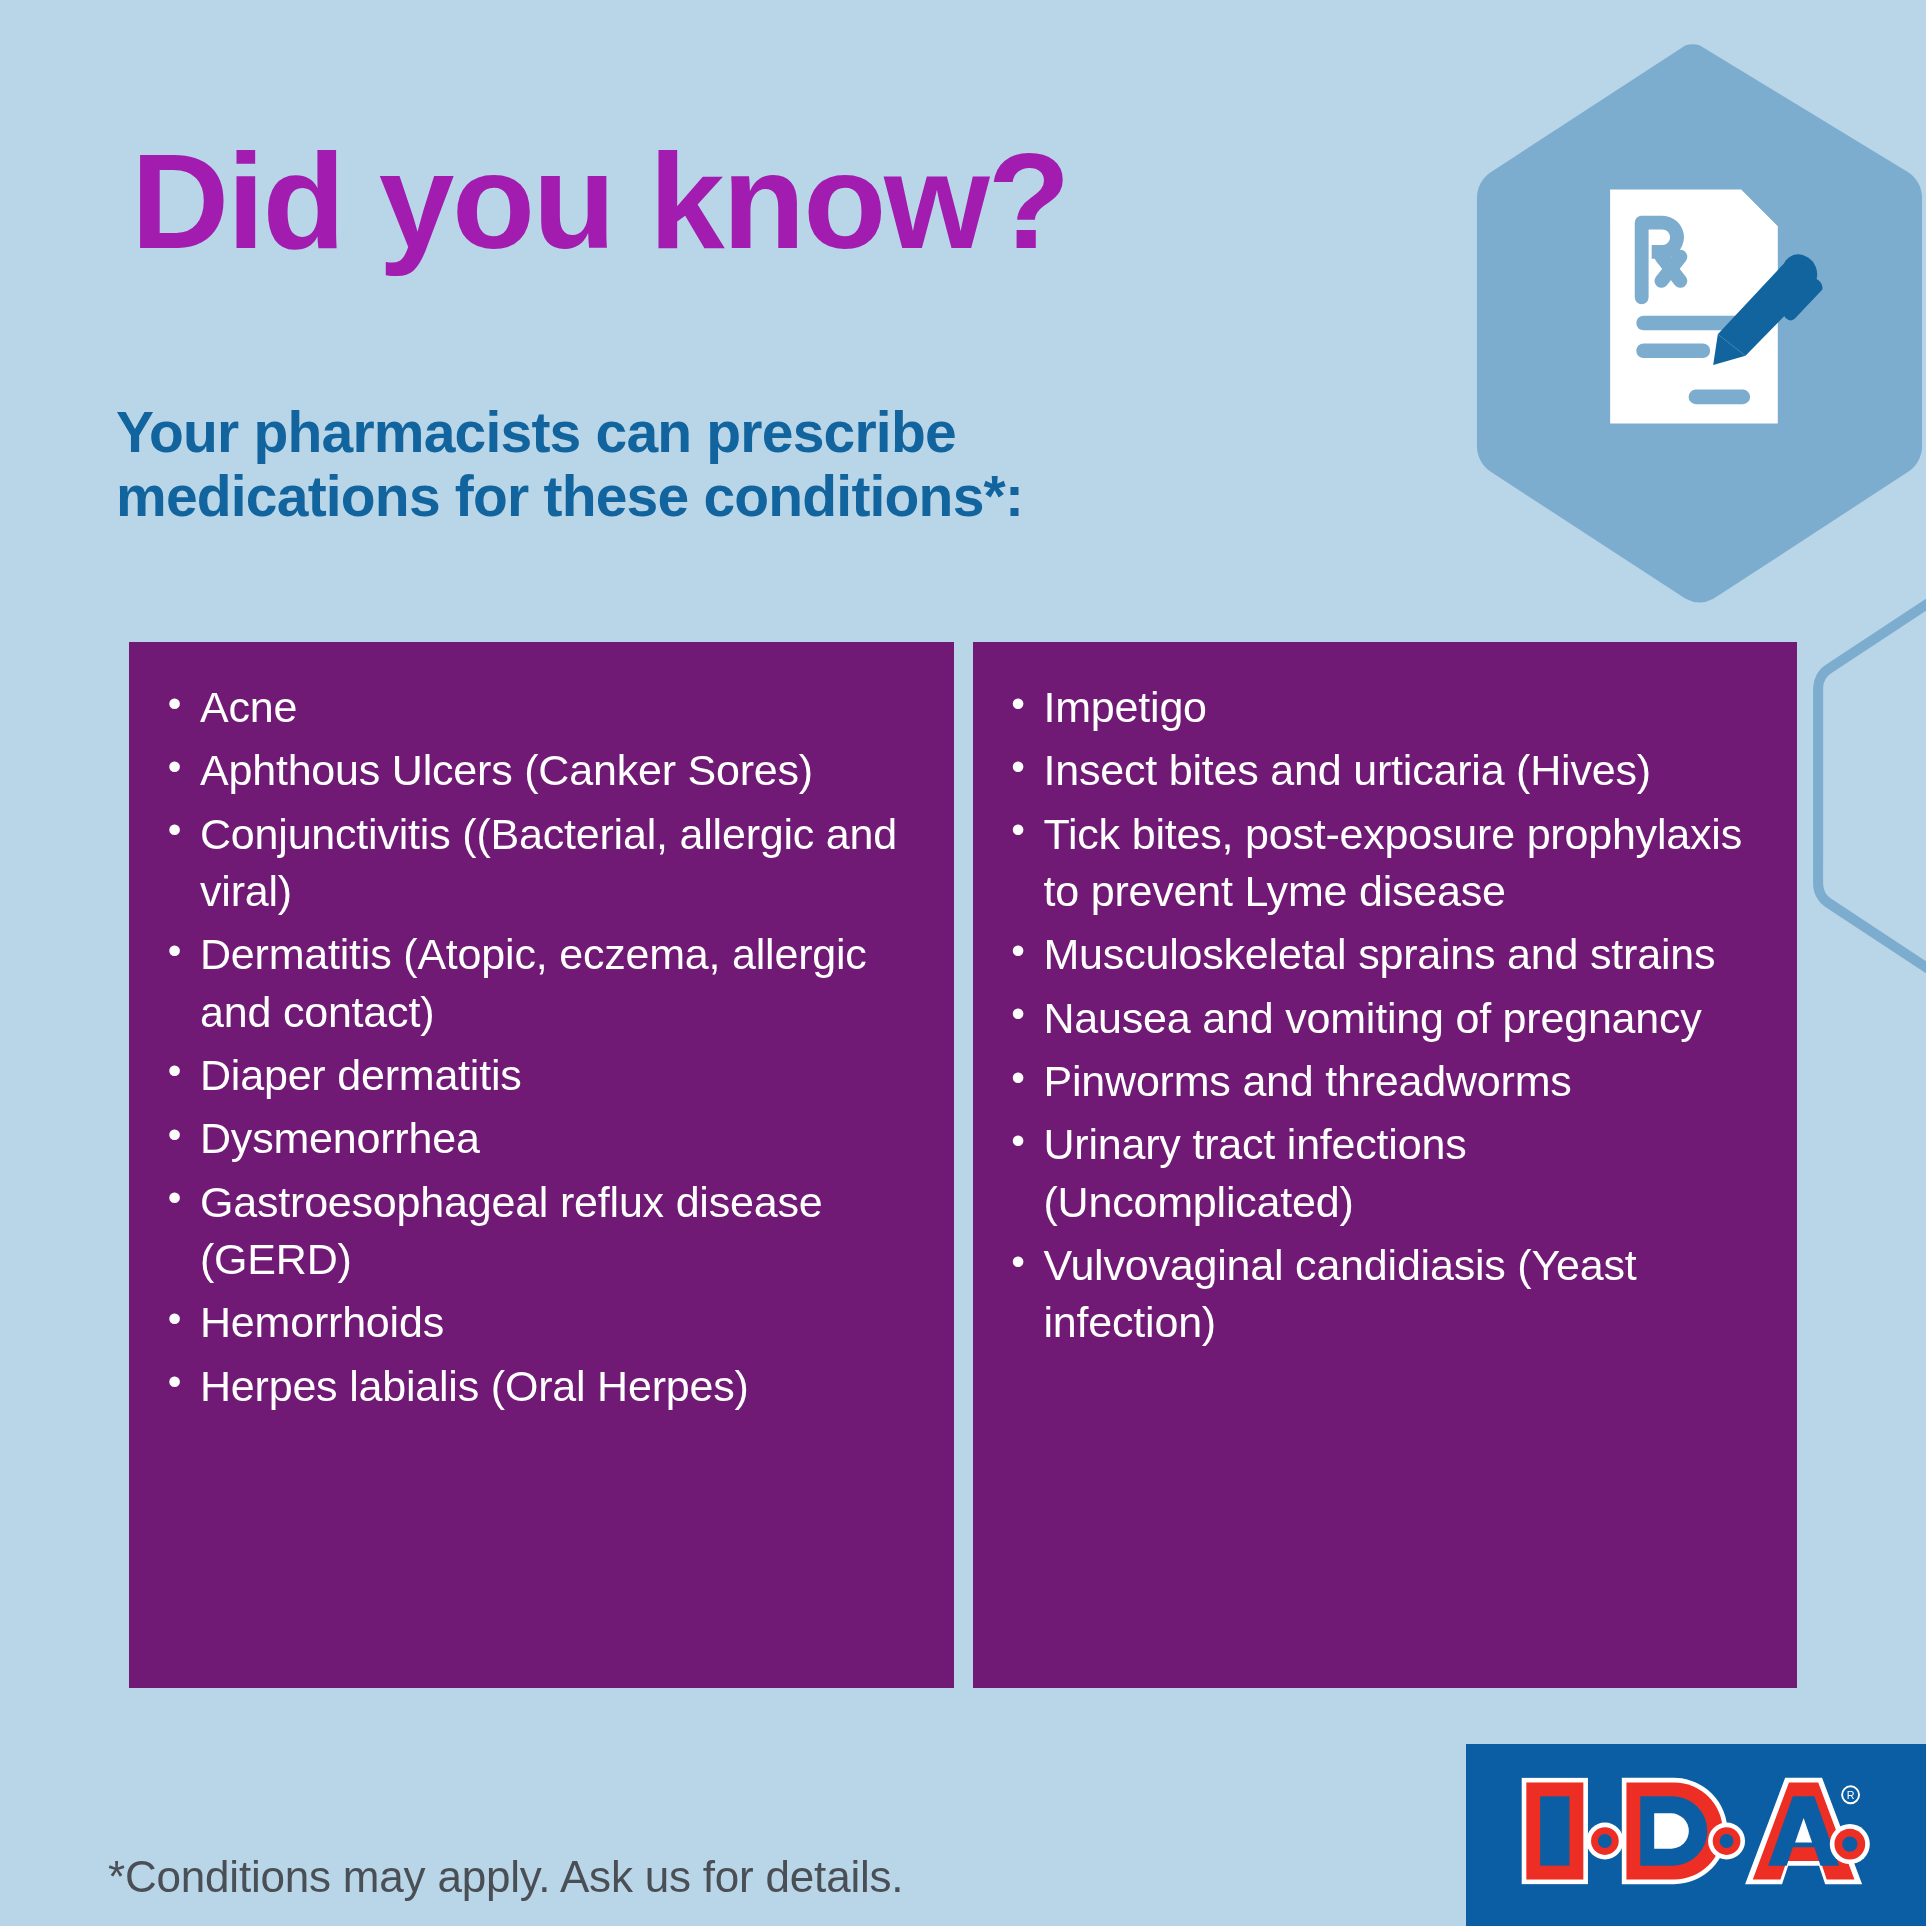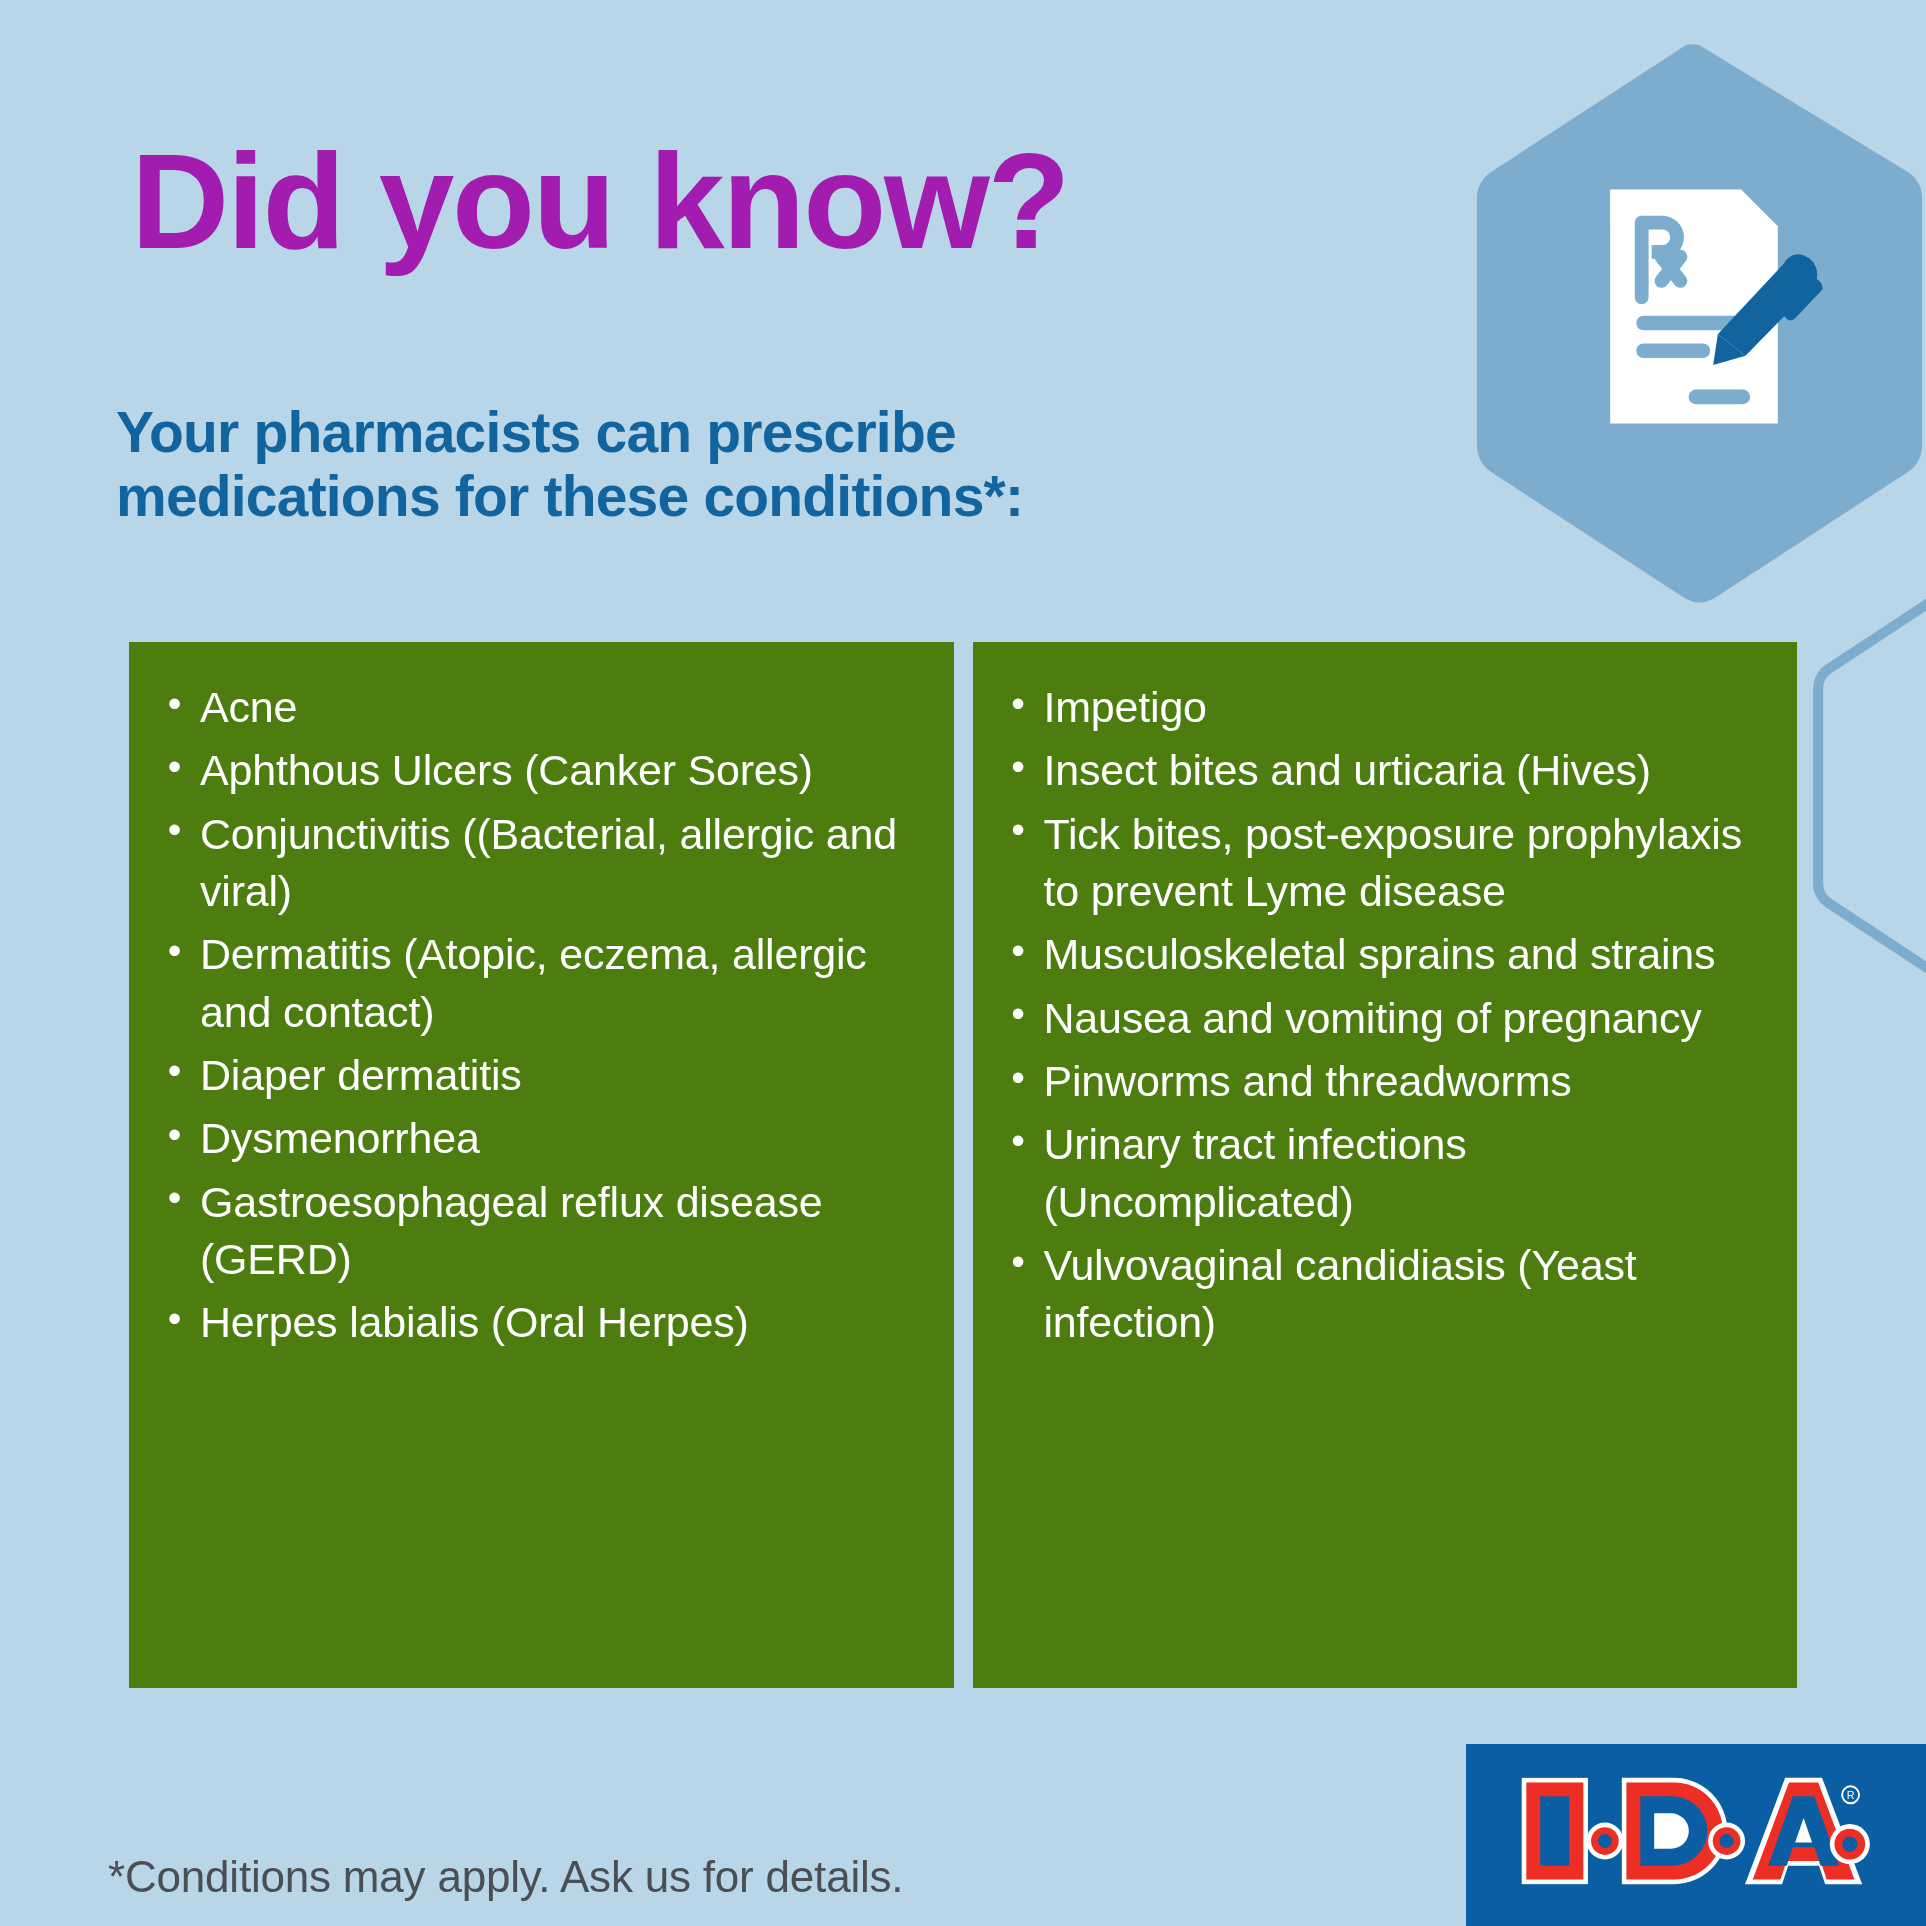--- a/index.html
+++ b/index.html
@@ -81,21 +81,21 @@
     position: absolute;
     left: 129px;
     top: 642px;
     width: 1668px;
     height: 1046px;
     display: flex;
     gap: 19px;
     z-index: 3;
   }
   .panel {
-    background: #4d7c0f;
+    background: #701a75;
     flex: 1 1 0;
     padding: 37px 18px 31px 31px;
     box-sizing: border-box;
   }
   .panel ul {
     list-style: none;
     margin: 0;
     padding: 0;
   }
   .panel li {
@@ -193,20 +193,21 @@
   <div class="panels">
     <div class="panel">
       <ul>
         <li>Acne</li>
         <li>Aphthous Ulcers (Canker Sores)</li>
         <li>Conjunctivitis ((Bacterial, allergic and viral)</li>
         <li>Dermatitis (Atopic, eczema, allergic and contact)</li>
         <li>Diaper dermatitis</li>
         <li>Dysmenorrhea</li>
         <li>Gastroesophageal reflux disease (GERD)</li>
+        <li>Hemorrhoids</li>
         <li>Herpes labialis (Oral Herpes)</li>
       </ul>
     </div>
     <div class="panel">
       <ul>
         <li>Impetigo</li>
         <li>Insect bites and urticaria (Hives)</li>
         <li>Tick bites, post-exposure prophylaxis to prevent Lyme disease</li>
         <li>Musculoskeletal sprains and strains</li>
         <li>Nausea and vomiting of pregnancy</li>

